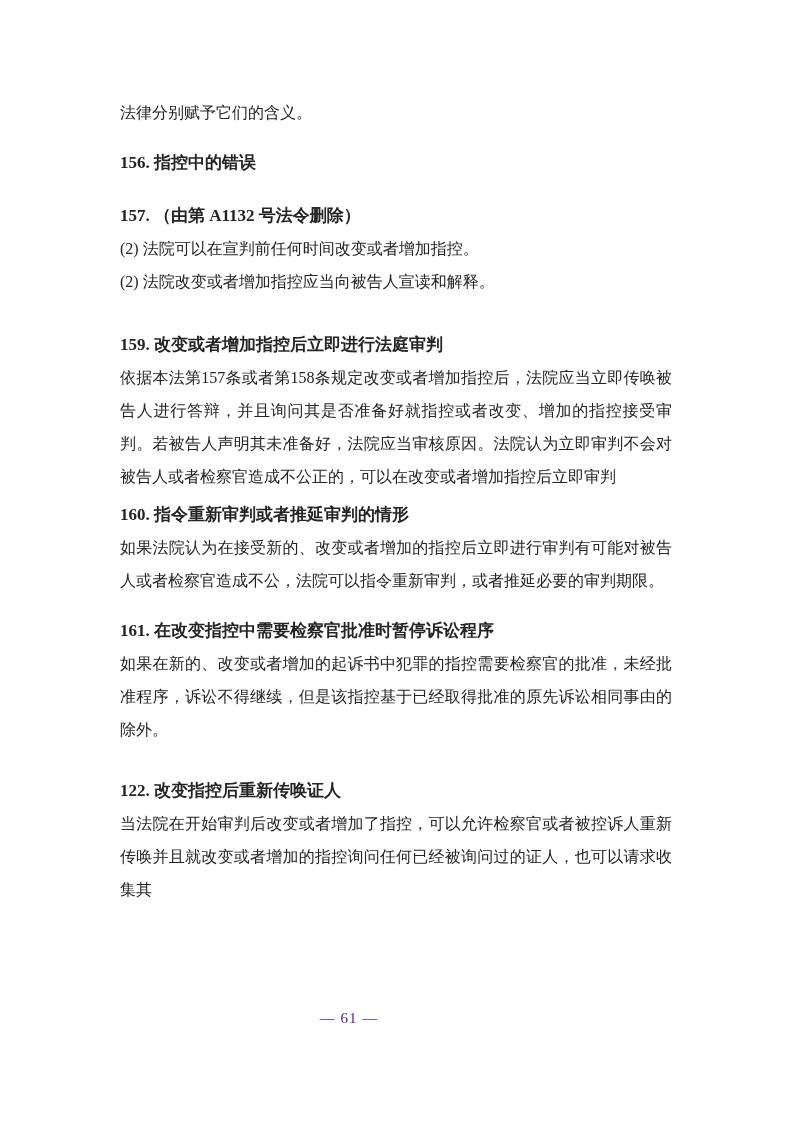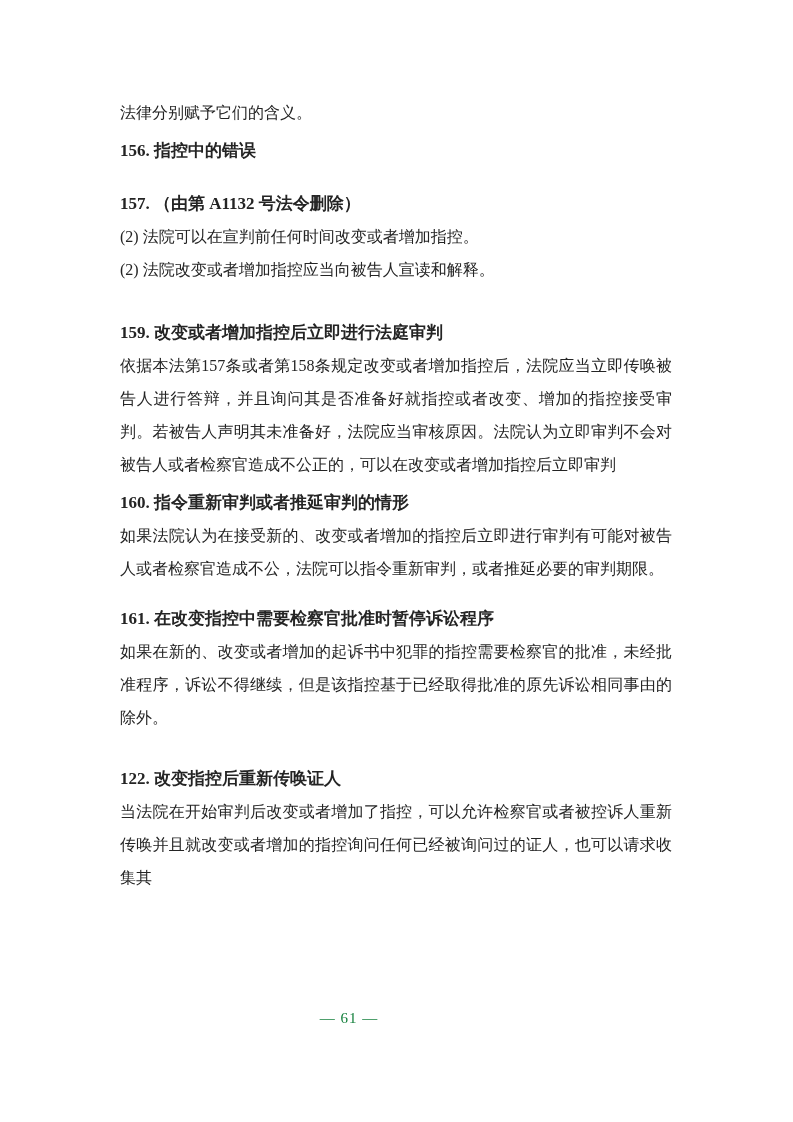--- a/index.html
+++ b/index.html
@@ -27,36 +27,36 @@
   }
   .list-line { text-align: left; }
   .sec-heading {
     margin: 0;
     font-size: 17px;
     line-height: 33px;
     font-weight: bold;
     text-align: left;
   }
   .intro { margin-top: 96px; }
-  .s156 > .sec-heading { margin-top: 5px; }
+  .s156 > .sec-heading { margin-top: 17px; }
   .s157 > .sec-heading { margin-top: 20px; }
   .s158 > .sec-heading { margin-top: 19px; }
   .s159 > .sec-heading { margin-top: 30px; }
   .s160 > .sec-heading { margin-top: 5px; }
   .s161 > .sec-heading { margin-top: 17px; }
   .s162 > .sec-heading { margin-top: 28px; }
   .page-number {
     position: absolute;
     left: 0;
     right: 0;
     top: 1007px;
     text-align: center;
     font-size: 15px;
     line-height: 22px;
-    color: #15803d;
+    color: #4c1d95;
     letter-spacing: 1px;
   }
 </style>
 </head>
 <body>
 
 <div class="page">
   <div class="content">
 
     <p class="body-text intro">法律分别赋予它们的含义。</p>

